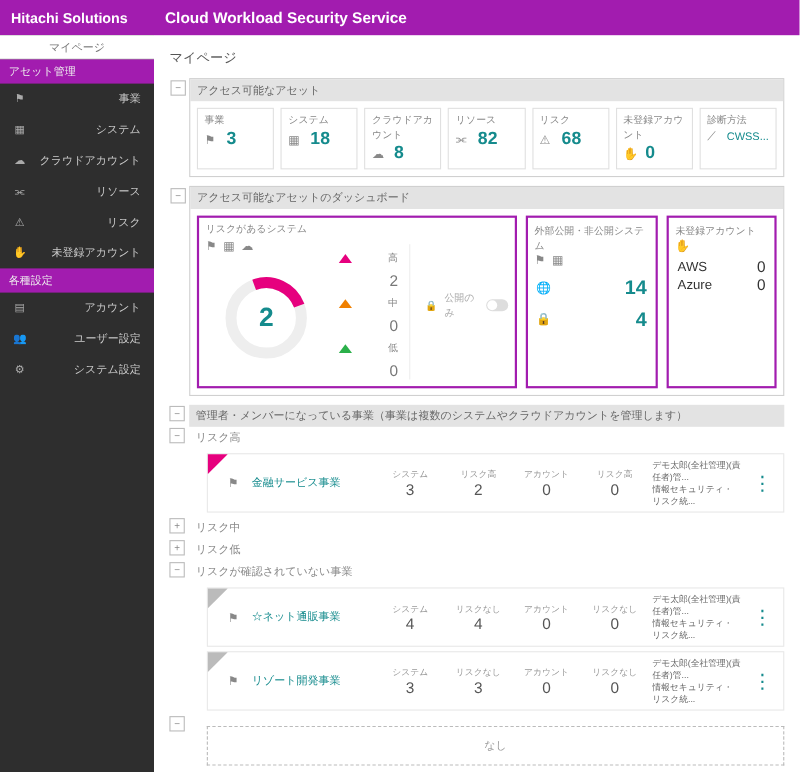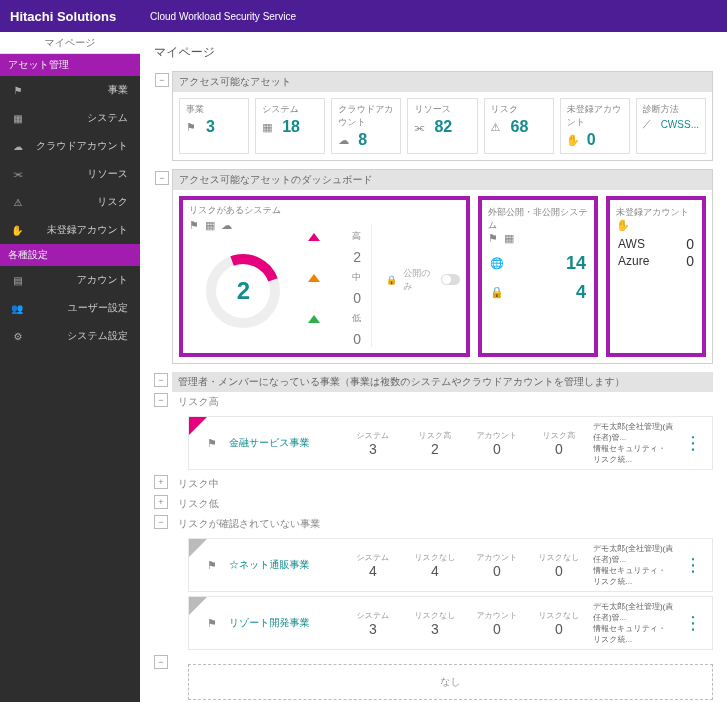--- a/index.html
+++ b/index.html
@@ -1,40 +1,40 @@
 <!DOCTYPE html>
 <html><head>
 <meta charset="utf-8">
 <style>
 * { margin: 0; padding: 0; box-sizing: border-box; }
 body { font-family: "Meiryo", "Yu Gothic", sans-serif; font-size: 11px; background: #fff; color: #333; width: 727px; }
-.topbar { background: #4c1d95; color: #fff; height: 32px; display: flex; align-items: center; padding: 0 10px; }
+.topbar { background: #a21caf; color: #fff; height: 32px; display: flex; align-items: center; padding: 0 10px; }
 .brand { font-weight: bold; font-size: 13px; width: 130px; }
-.appname { font-weight: normal; font-size: 10px; margin-left: 10px; }
+.appname { font-weight: bold; font-size: 14px; margin-left: 10px; }
 .layout { display: flex; }
 .sidebar { width: 140px; background: #2e2e2e; color: #ccc; min-height: 670px; }
 .side-mypage { height: 22px; display: flex; align-items: center; justify-content: center; color: #777; font-size: 10px; background: #fff; border-bottom: 1px solid #ddd; }
 .side-group { background: #a21caf; color: #eee; padding: 4px 8px; font-size: 10px; font-weight: normal; }
 .side-item { display: flex; align-items: center; height: 28px; padding: 0 8px; font-size: 10px; cursor: pointer; }
 .side-icon-box { width: 20px; display: flex; align-items: center; justify-content: center; color: #aaa; }
 .side-label { flex: 1; text-align: right; padding-right: 4px; }
 .main { flex: 1; padding: 12px 14px; }
 .page-title { font-size: 12px; color: #555; margin-bottom: 10px; }
 .panel { border: 1px solid #d0d0d0; margin-bottom: 10px; }
 .panel-head { background: #e3e3e3; color: #666; font-size: 10px; padding: 3px 6px; display: flex; align-items: center; position: relative; }
 .panel-head .toggle { position: absolute; left: -18px; top: 1px; width: 14px; height: 14px; border: 1px solid #bbb; display: flex; align-items: center; justify-content: center; font-size: 9px; color: #888; background: #fff; cursor: pointer; }
 .panel-body { padding: 6px; }
 .stats-row { display: flex; gap: 6px; }
 .stat-card { border: 1px solid #e0e0e0; padding: 4px 6px; flex: 1; min-width: 0; }
 .stat-title { color: #888; font-size: 9px; }
 .stat-val-row { display: flex; align-items: center; gap: 6px; margin-top: 2px; }
 .stat-val { color: #158b8d; font-weight: bold; font-size: 16px; }
 .icon-sm { width: 14px; color: #888; display: inline-flex; }
 .dash-row { display: flex; gap: 8px; }
-.dash-card { border: 4px solid #a21caf; padding: 6px; }
+.dash-card { border: 2px solid #a21caf; padding: 6px; }
 .risk-card { flex: 1; display: flex; position: relative; }
 .donut-wrap { width: 120px; display: flex; align-items: center; justify-content: center; position: relative; }
 .donut-center { position: absolute; font-size: 24px; color: #158b8d; font-weight: bold; }
 .risk-legend { width: 70px; border-right: 1px solid #eee; padding-right: 10px; margin-left: 10px; }
 .legend-row { display: flex; align-items: center; gap: 6px; margin: 6px 0; }
 .tri { width: 0; height: 0; border-left: 6px solid transparent; border-right: 6px solid transparent; border-bottom: 8px solid; }
 .legend-label { font-size: 9px; color: #888; flex: 1; text-align: right; }
 .legend-val { font-size: 14px; color: #777; width: 18px; text-align: right; }
 .public-only { margin-left: 14px; color: #aaa; font-size: 9px; display: flex; align-items: center; gap: 6px; }
 .toggle-pill { width: 22px; height: 11px; border-radius: 6px; background: #ddd; position: relative; }

